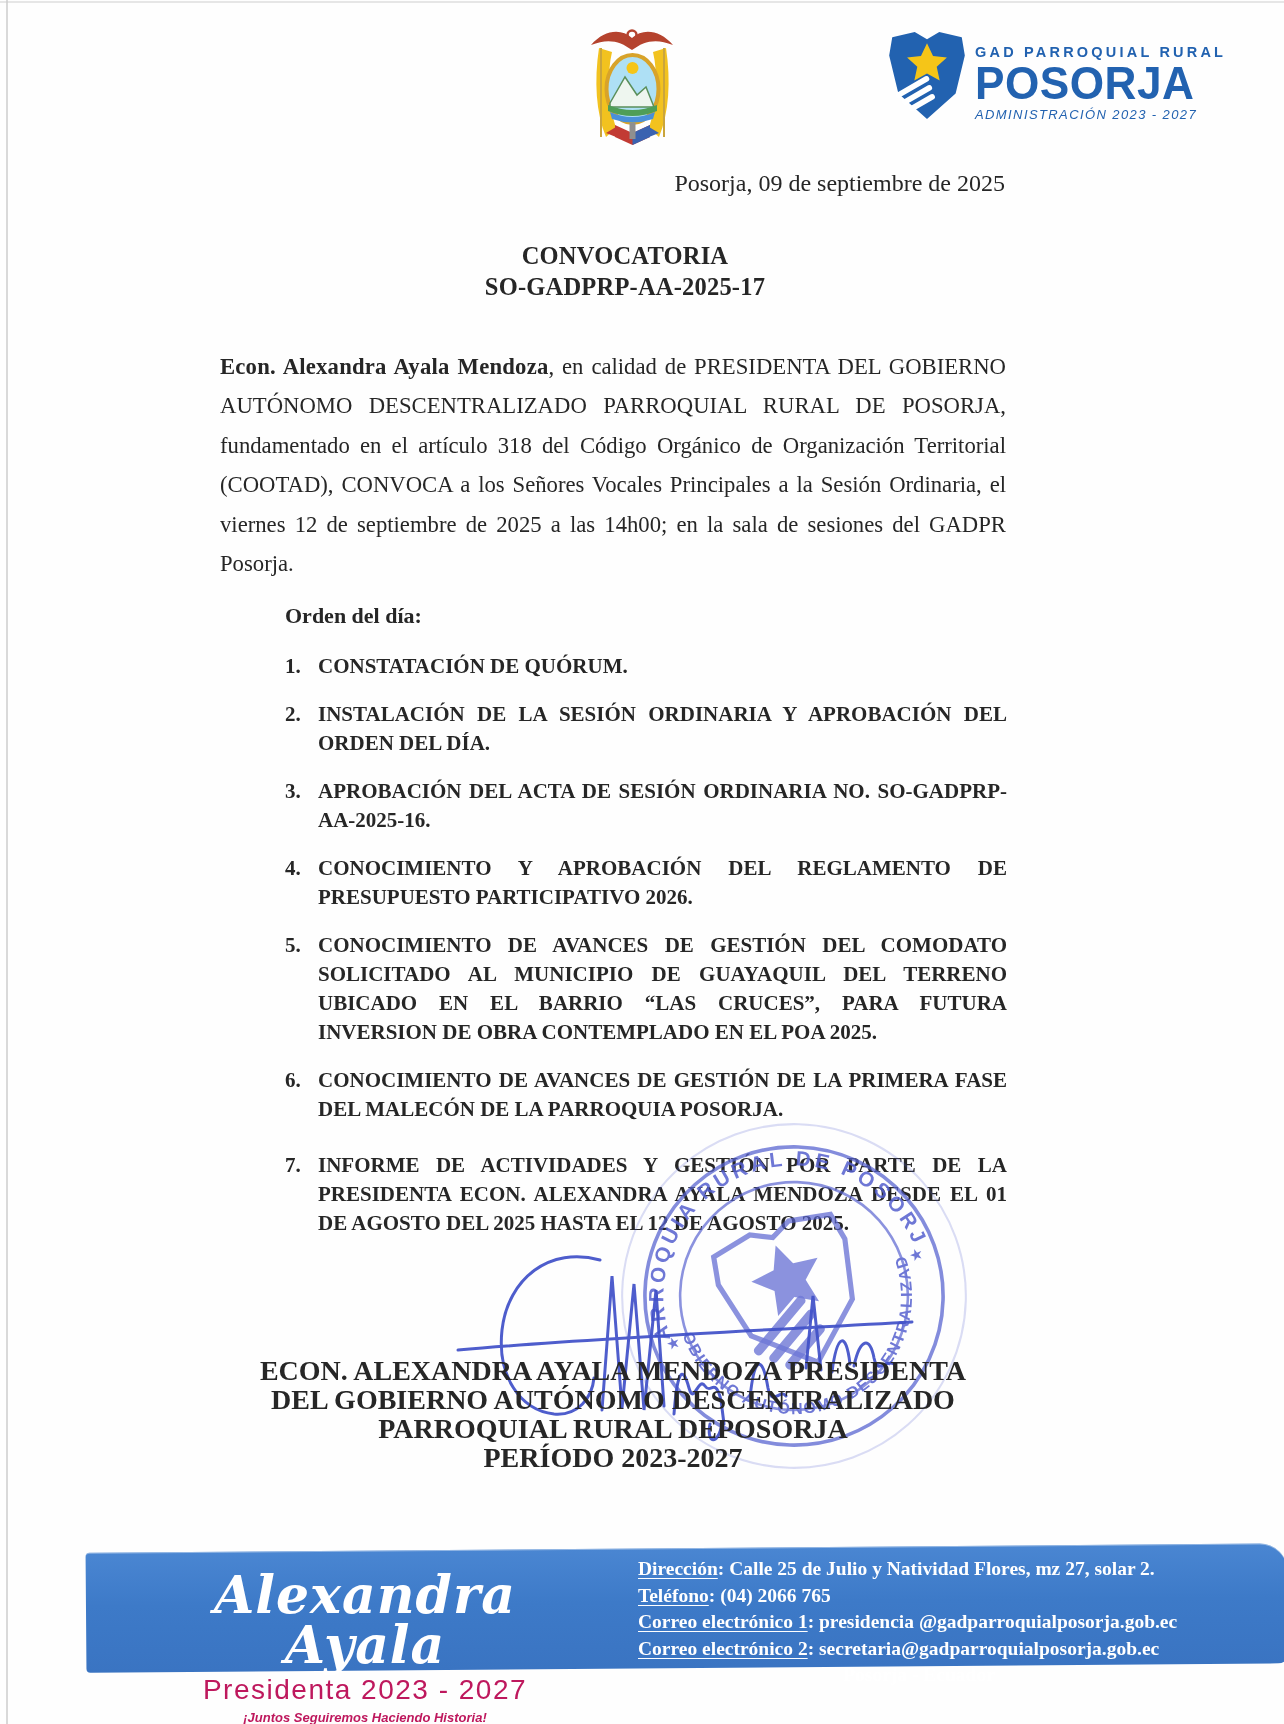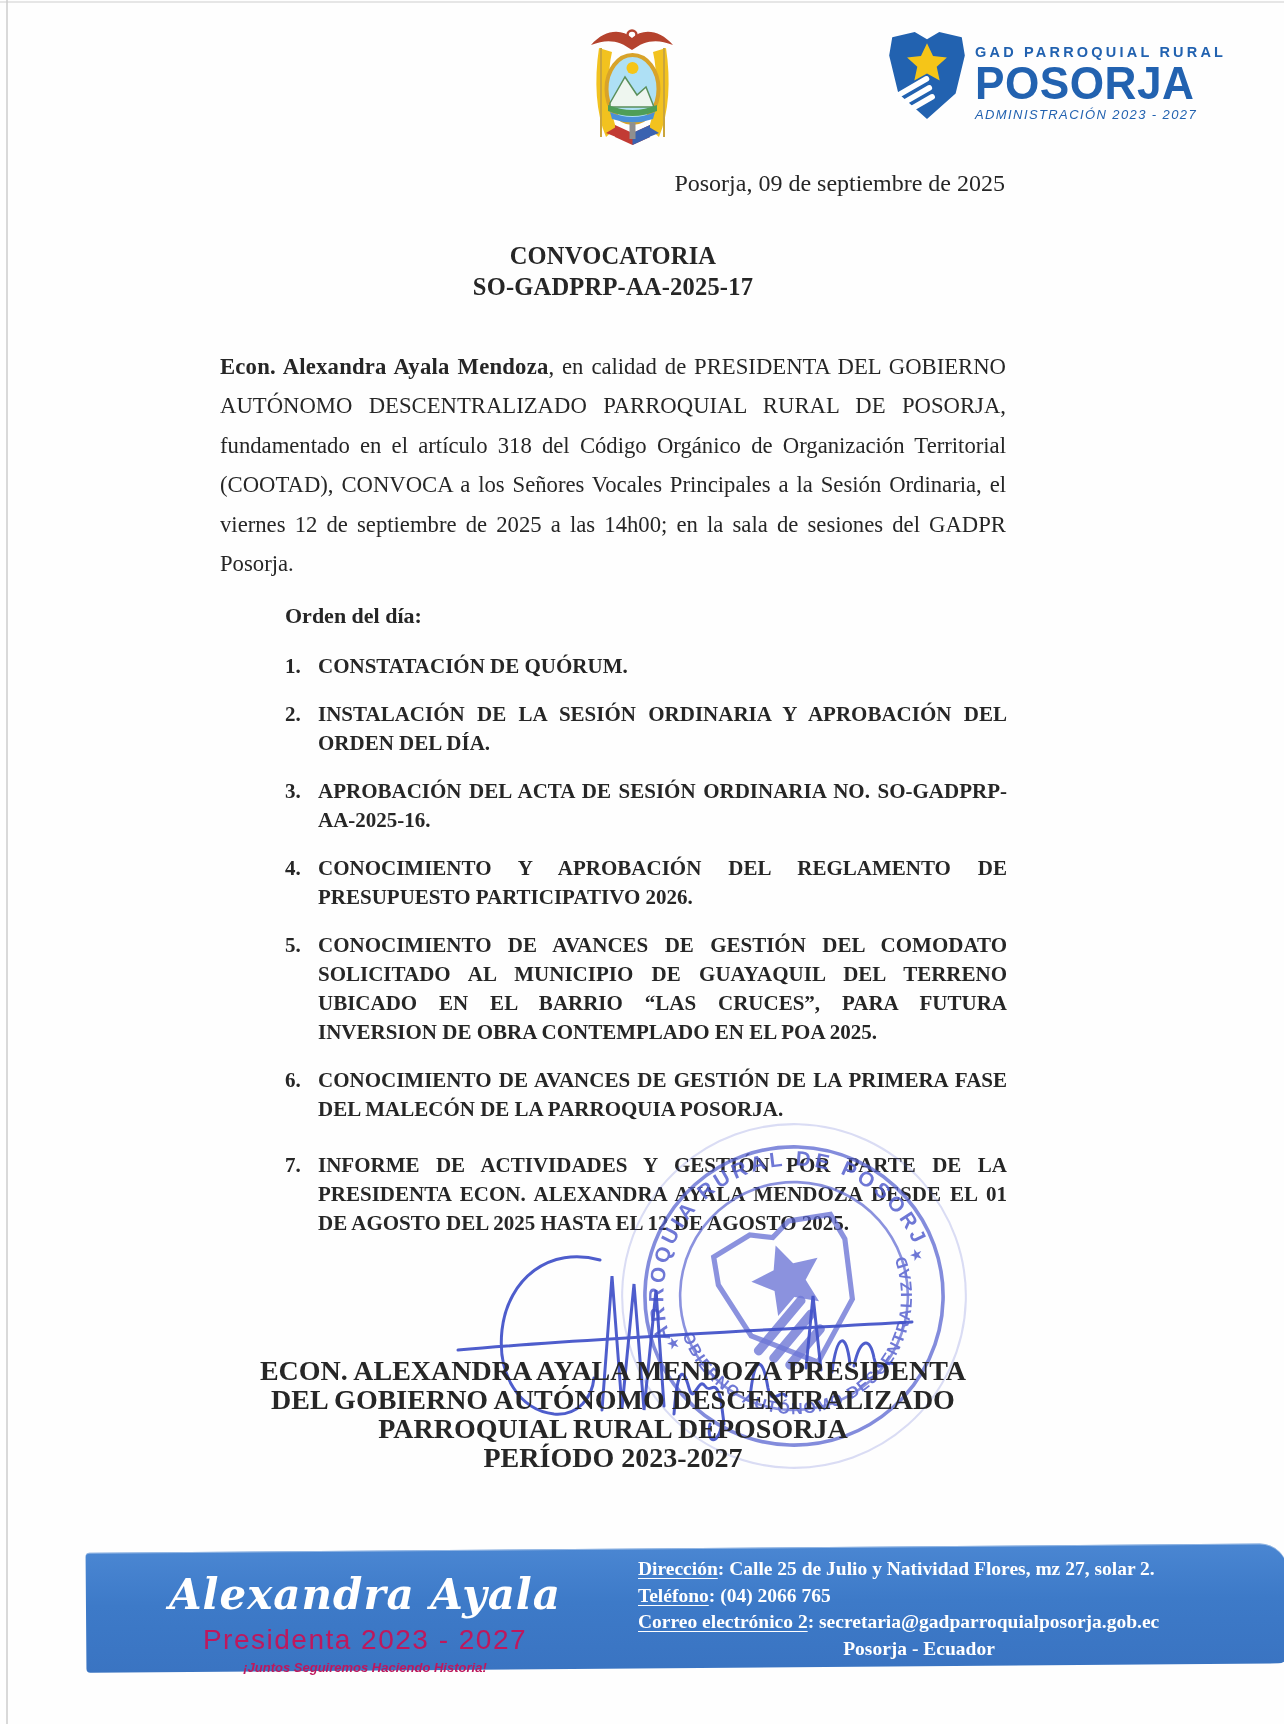--- a/index.html
+++ b/index.html
@@ -16,21 +16,21 @@
   .coat{position:absolute;left:585px;top:26px;width:95px;height:124px;}
   .logo{position:absolute;left:886px;top:28px;width:330px;height:112px;}
   .logo-shield{position:absolute;left:0;top:2px;width:82px;height:92px;}
   .logo-text{position:absolute;left:89px;top:16px;width:240px;color:#2262b0;font-family:"Liberation Sans",sans-serif;}
   .logo-line1{font-size:14.5px;font-weight:bold;letter-spacing:3.2px;white-space:nowrap;}
   .logo-line2{font-size:46px;font-weight:800;letter-spacing:.5px;line-height:1.02;transform:scaleX(.96);transform-origin:left;}
   .logo-line3{font-size:13px;font-weight:normal;font-style:italic;letter-spacing:1.4px;white-space:nowrap;}
 
   .date{position:absolute;left:420px;top:170px;width:585px;text-align:right;font-size:24px;}
 
-  .title{position:absolute;left:220px;top:240px;width:786px;text-align:center;
+  .title{position:absolute;left:232px;top:240px;width:786px;text-align:center;
          font-weight:bold;font-size:24.5px;line-height:31px;letter-spacing:.2px;}
 
   .para{position:absolute;left:220px;top:347px;width:786px;
         font-size:22.7px;line-height:39.4px;text-align:justify;}
   .para b{letter-spacing:.2px;}
 
   .orden-heading{position:absolute;left:285px;top:603px;font-size:22px;font-weight:bold;}
 
   .agenda{position:absolute;left:285px;top:652px;width:722px;}
   .agenda-item{display:flex;margin-bottom:19px;font-weight:bold;font-size:21px;line-height:29px;}
@@ -47,21 +47,21 @@
 
   
   .footer-band{position:absolute;left:86px;top:1548px;right:-4px;height:120px;
      background:linear-gradient(180deg,#4a86d2 0%,#3d7ac8 45%,#3a74c2 100%);
      transform:rotate(-0.45deg);
      border-top-right-radius:28px;border-bottom-right-radius:10px;
      border-top-left-radius:4px;border-bottom-left-radius:4px;
      box-shadow:0 1px 0 rgba(255,255,255,.4) inset;}
   .footer-left{position:absolute;left:130px;top:1570px;width:470px;text-align:center;color:#fff;}
   .footer-name{font-family:"DejaVu Serif",serif;font-style:italic;font-weight:bold;
-               font-size:42px;line-height:50px;letter-spacing:1px;}
+               font-size:52px;line-height:50px;letter-spacing:1px;}
   .footer-role{font-family:"Liberation Sans",sans-serif;font-size:28px;line-height:32px;
                letter-spacing:1.5px;color:#be185d;margin-top:4px;}
   .footer-slogan{font-family:"Liberation Sans",sans-serif;font-style:italic;font-weight:bold;
                  font-size:13px;margin-top:4px;color:#be185d;}
   .footer-contact{position:absolute;left:638px;top:1556px;width:562px;color:#fff;
                   font-weight:bold;font-size:19.5px;line-height:26.5px;}
   .contact-label{text-decoration:underline;text-underline-offset:3px;margin-top:28px;}
   .footer-location{text-align:center;}
 </style>
 </head>
@@ -199,16 +199,17 @@
 
   <div class="footer-left">
     <div class="footer-name">Alexandra Ayala</div>
     <div class="footer-role">Presidenta 2023 - 2027</div>
     <div class="footer-slogan">¡Juntos Seguiremos Haciendo Historia!</div>
   </div>
 
   <div class="footer-contact">
     <div><span class="contact-label">Dirección</span><span>: Calle 25 de Julio y Natividad Flores, mz 27, solar 2.</span></div>
     <div><span class="contact-label">Teléfono</span><span>: (04) 2066 765</span></div>
+    <div><span class="contact-label">Correo electrónico 1</span><span>: presidencia @gadparroquialposorja.gob.ec</span></div>
     <div><span class="contact-label">Correo electrónico 2</span><span>: secretaria@gadparroquialposorja.gob.ec</span></div>
     <div class="footer-location">Posorja - Ecuador</div>
   </div>
 </div>
 
 </body></html>

